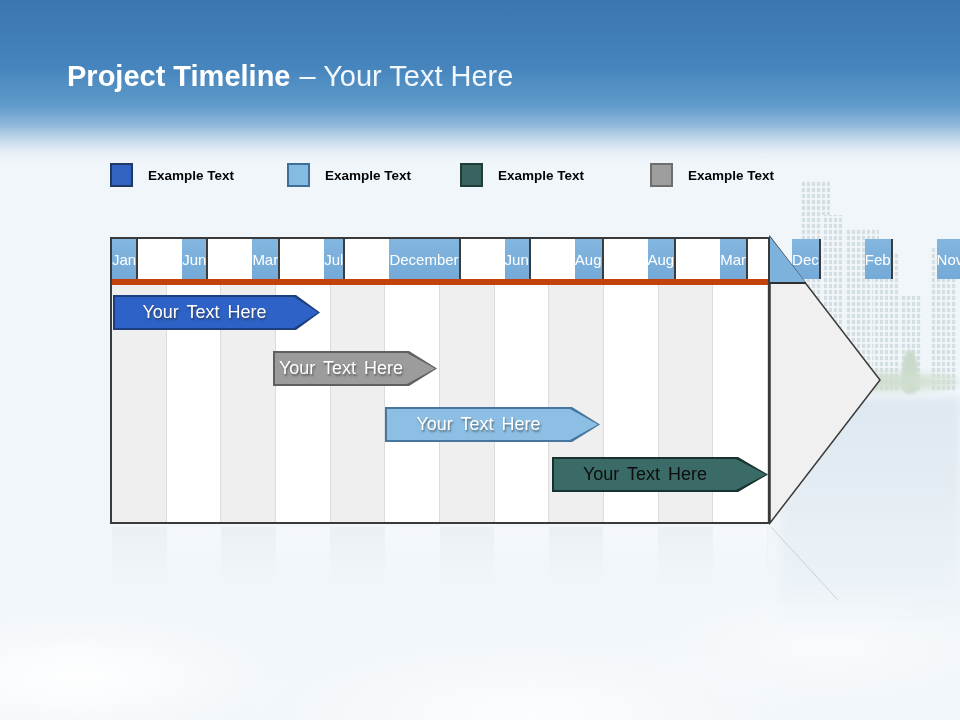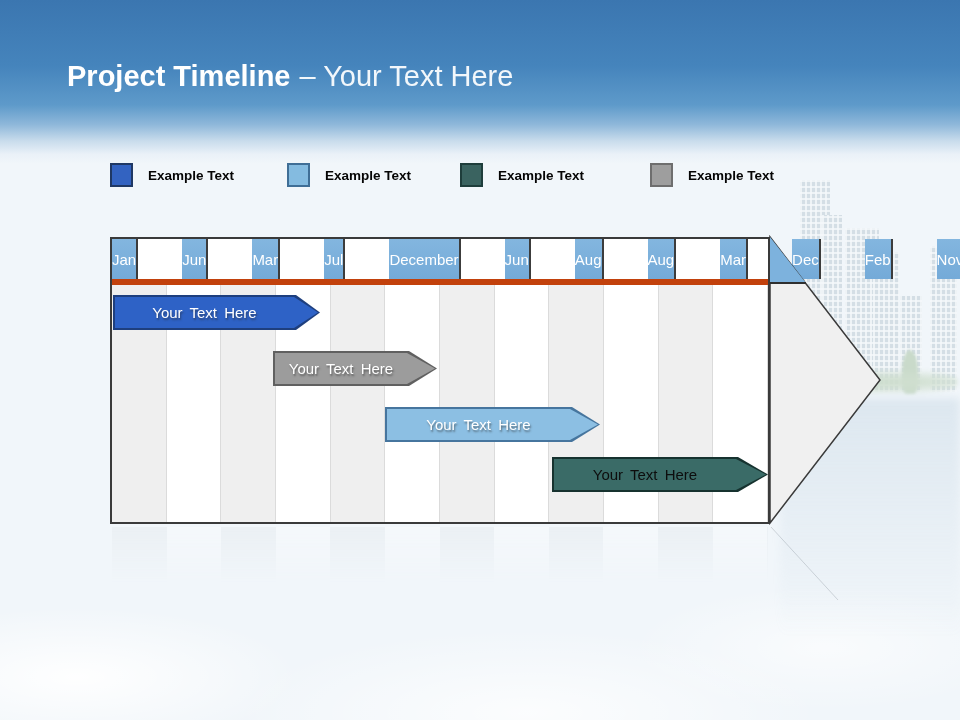--- a/index.html
+++ b/index.html
@@ -54,21 +54,21 @@
   .mcol:nth-child(odd){background:#EFEFEF;}
   .mcol:last-child{border-right:none;}
 
   
   .bar{position:absolute;}
   .bar-border,.bar-fill{position:absolute;
     clip-path:polygon(0 0, calc(100% - var(--tip)) 0, 100% 50%, calc(100% - var(--tip)) 100%, 0 100%);}
   .bar-border{inset:0;}
   .bar-fill{inset:2px;}
   .bar-label{position:absolute;inset:0;display:flex;align-items:center;justify-content:center;
-    padding-right:var(--tip);box-sizing:border-box;font-size:15px;word-spacing:3px;color:#FFFFFF;
+    padding-right:var(--tip);box-sizing:border-box;font-size:18px;word-spacing:3px;color:#FFFFFF;
     text-shadow:1px 1.5px 2px rgba(40,40,40,.55);white-space:nowrap;}
   .bar-blue  .bar-border{background:#1E3F7E;} .bar-blue  .bar-fill{background:#2E62C6;}
   .bar-gray  .bar-border{background:#606060;} .bar-gray  .bar-fill{background:#9C9C9C;}
   .bar-lblue .bar-border{background:#46759E;} .bar-lblue .bar-fill{background:#8CBFE3;}
   .bar-teal  .bar-border{background:#16322F;} .bar-teal  .bar-fill{background:#3A6B67;}
   .bar-teal  .bar-label{color:#0D0D0D;text-shadow:none;}
 
   .arrow-svg{position:absolute;left:768px;top:233px;pointer-events:none;}
 
   

